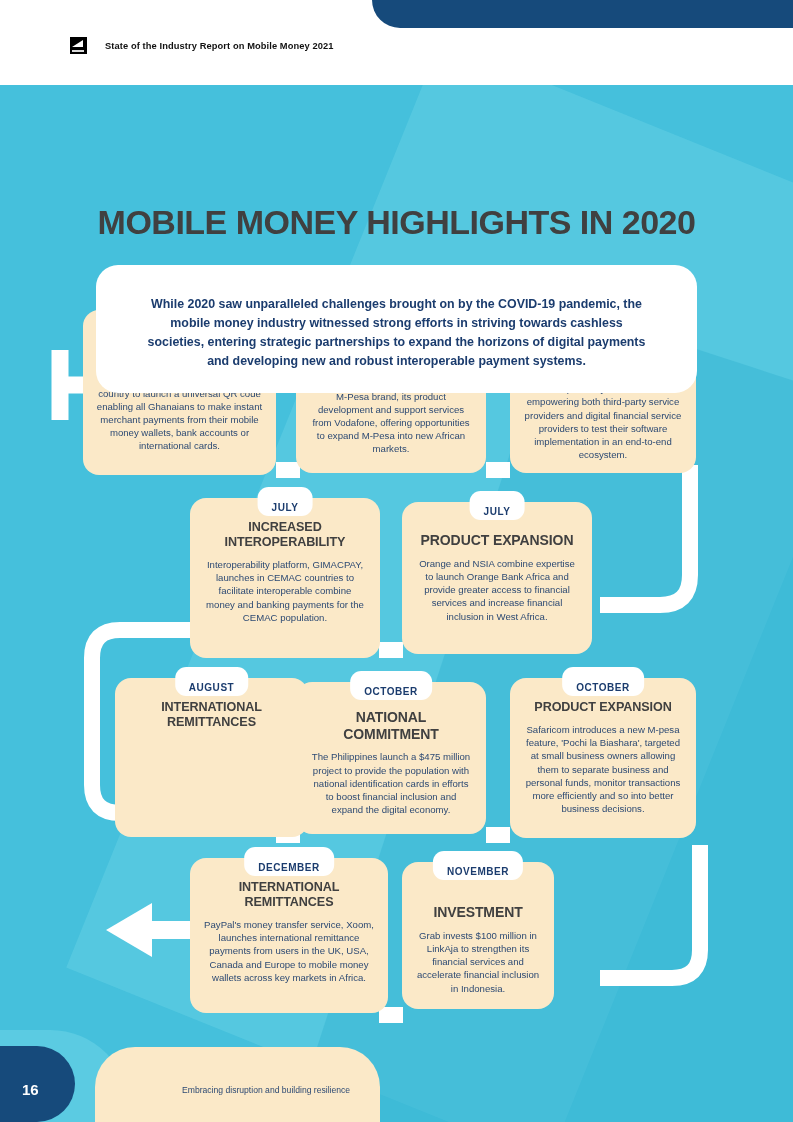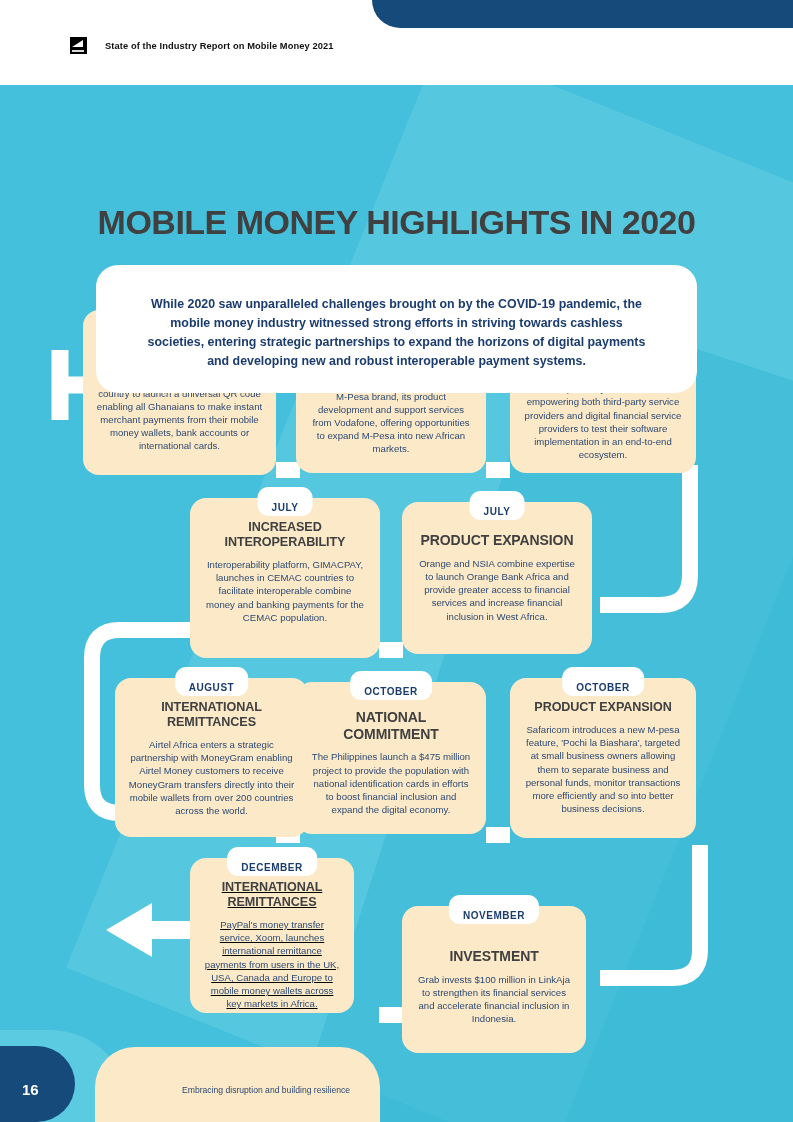--- a/index.html
+++ b/index.html
@@ -267,42 +267,41 @@
 
     <div class="card" style="left:402px; top:417px; width:190px; height:152px; padding-top:30px;">
       <span class="pill" style="top:-11px;">JULY</span>
       <h3>PRODUCT EXPANSION</h3>
       <p>Orange and NSIA combine expertise to launch Orange Bank Africa and provide greater access to financial services and increase financial inclusion in West Africa.</p>
     </div>
 
     <div class="card" style="left:83px; top:593px; width:193px; height:159px;margin-left:32px;">
       <span class="pill">AUGUST</span>
       <h3 class="small">INTERNATIONAL REMITTANCES</h3>
-      <p>Airtel Africa enters a strategic partnership with MoneyGram enabling Airtel Money customers to receive MoneyGram transfers directly into their mobile wallets from over 200 countries across the world.</p>
     </div>
 
     <div class="card" style="left:296px; top:597px; width:190px; height:152px; padding-top:27px;">
       <span class="pill">OCTOBER</span>
       <h3>NATIONAL COMMITMENT</h3>
       <p>The Philippines launch a $475 million project to provide the population with national identification cards in efforts to boost financial inclusion and expand the digital economy.</p>
     </div>
 
     <div class="card" style="left:510px; top:593px; width:186px; height:160px;">
       <span class="pill">OCTOBER</span>
       <h3 class="small">PRODUCT EXPANSION</h3>
       <p>Safaricom introduces a new M-pesa feature, 'Pochi la Biashara', targeted at small business owners allowing them to separate business and personal funds, monitor transactions more efficiently and so into better business decisions.</p>
     </div>
 
-    <div class="card" style="left:190px; top:773px; width:164px; height:155px;text-decoration:underline;">
+    <div class="card" style="left:190px; top:773px; width:198px; height:155px;">
       <span class="pill">DECEMBER</span>
       <h3 class="small">INTERNATIONAL REMITTANCES</h3>
       <p>PayPal's money transfer service, Xoom, launches international remittance payments from users in the UK, USA, Canada and Europe to mobile money wallets across key markets in Africa.</p>
     </div>
 
-    <div class="card" style="left:402px; top:821px; width:184px; height:147px; padding-top:42px;">
+    <div class="card" style="left:402px; top:777px; width:152px; height:147px; padding-top:42px;">
       <span class="pill" style="top:-11px;">NOVEMBER</span>
       <h3>INVESTMENT</h3>
       <p>Grab invests $100 million in LinkAja to strengthen its financial services and accelerate financial inclusion in Indonesia.</p>
     </div>
 
     <div class="footer-lightcyan"></div>
     <div class="footer-cream"></div>
     <div class="footer-navy"></div>
     <div class="page-number">16</div>
     <div class="footer-text">Embracing disruption and building resilience</div>

